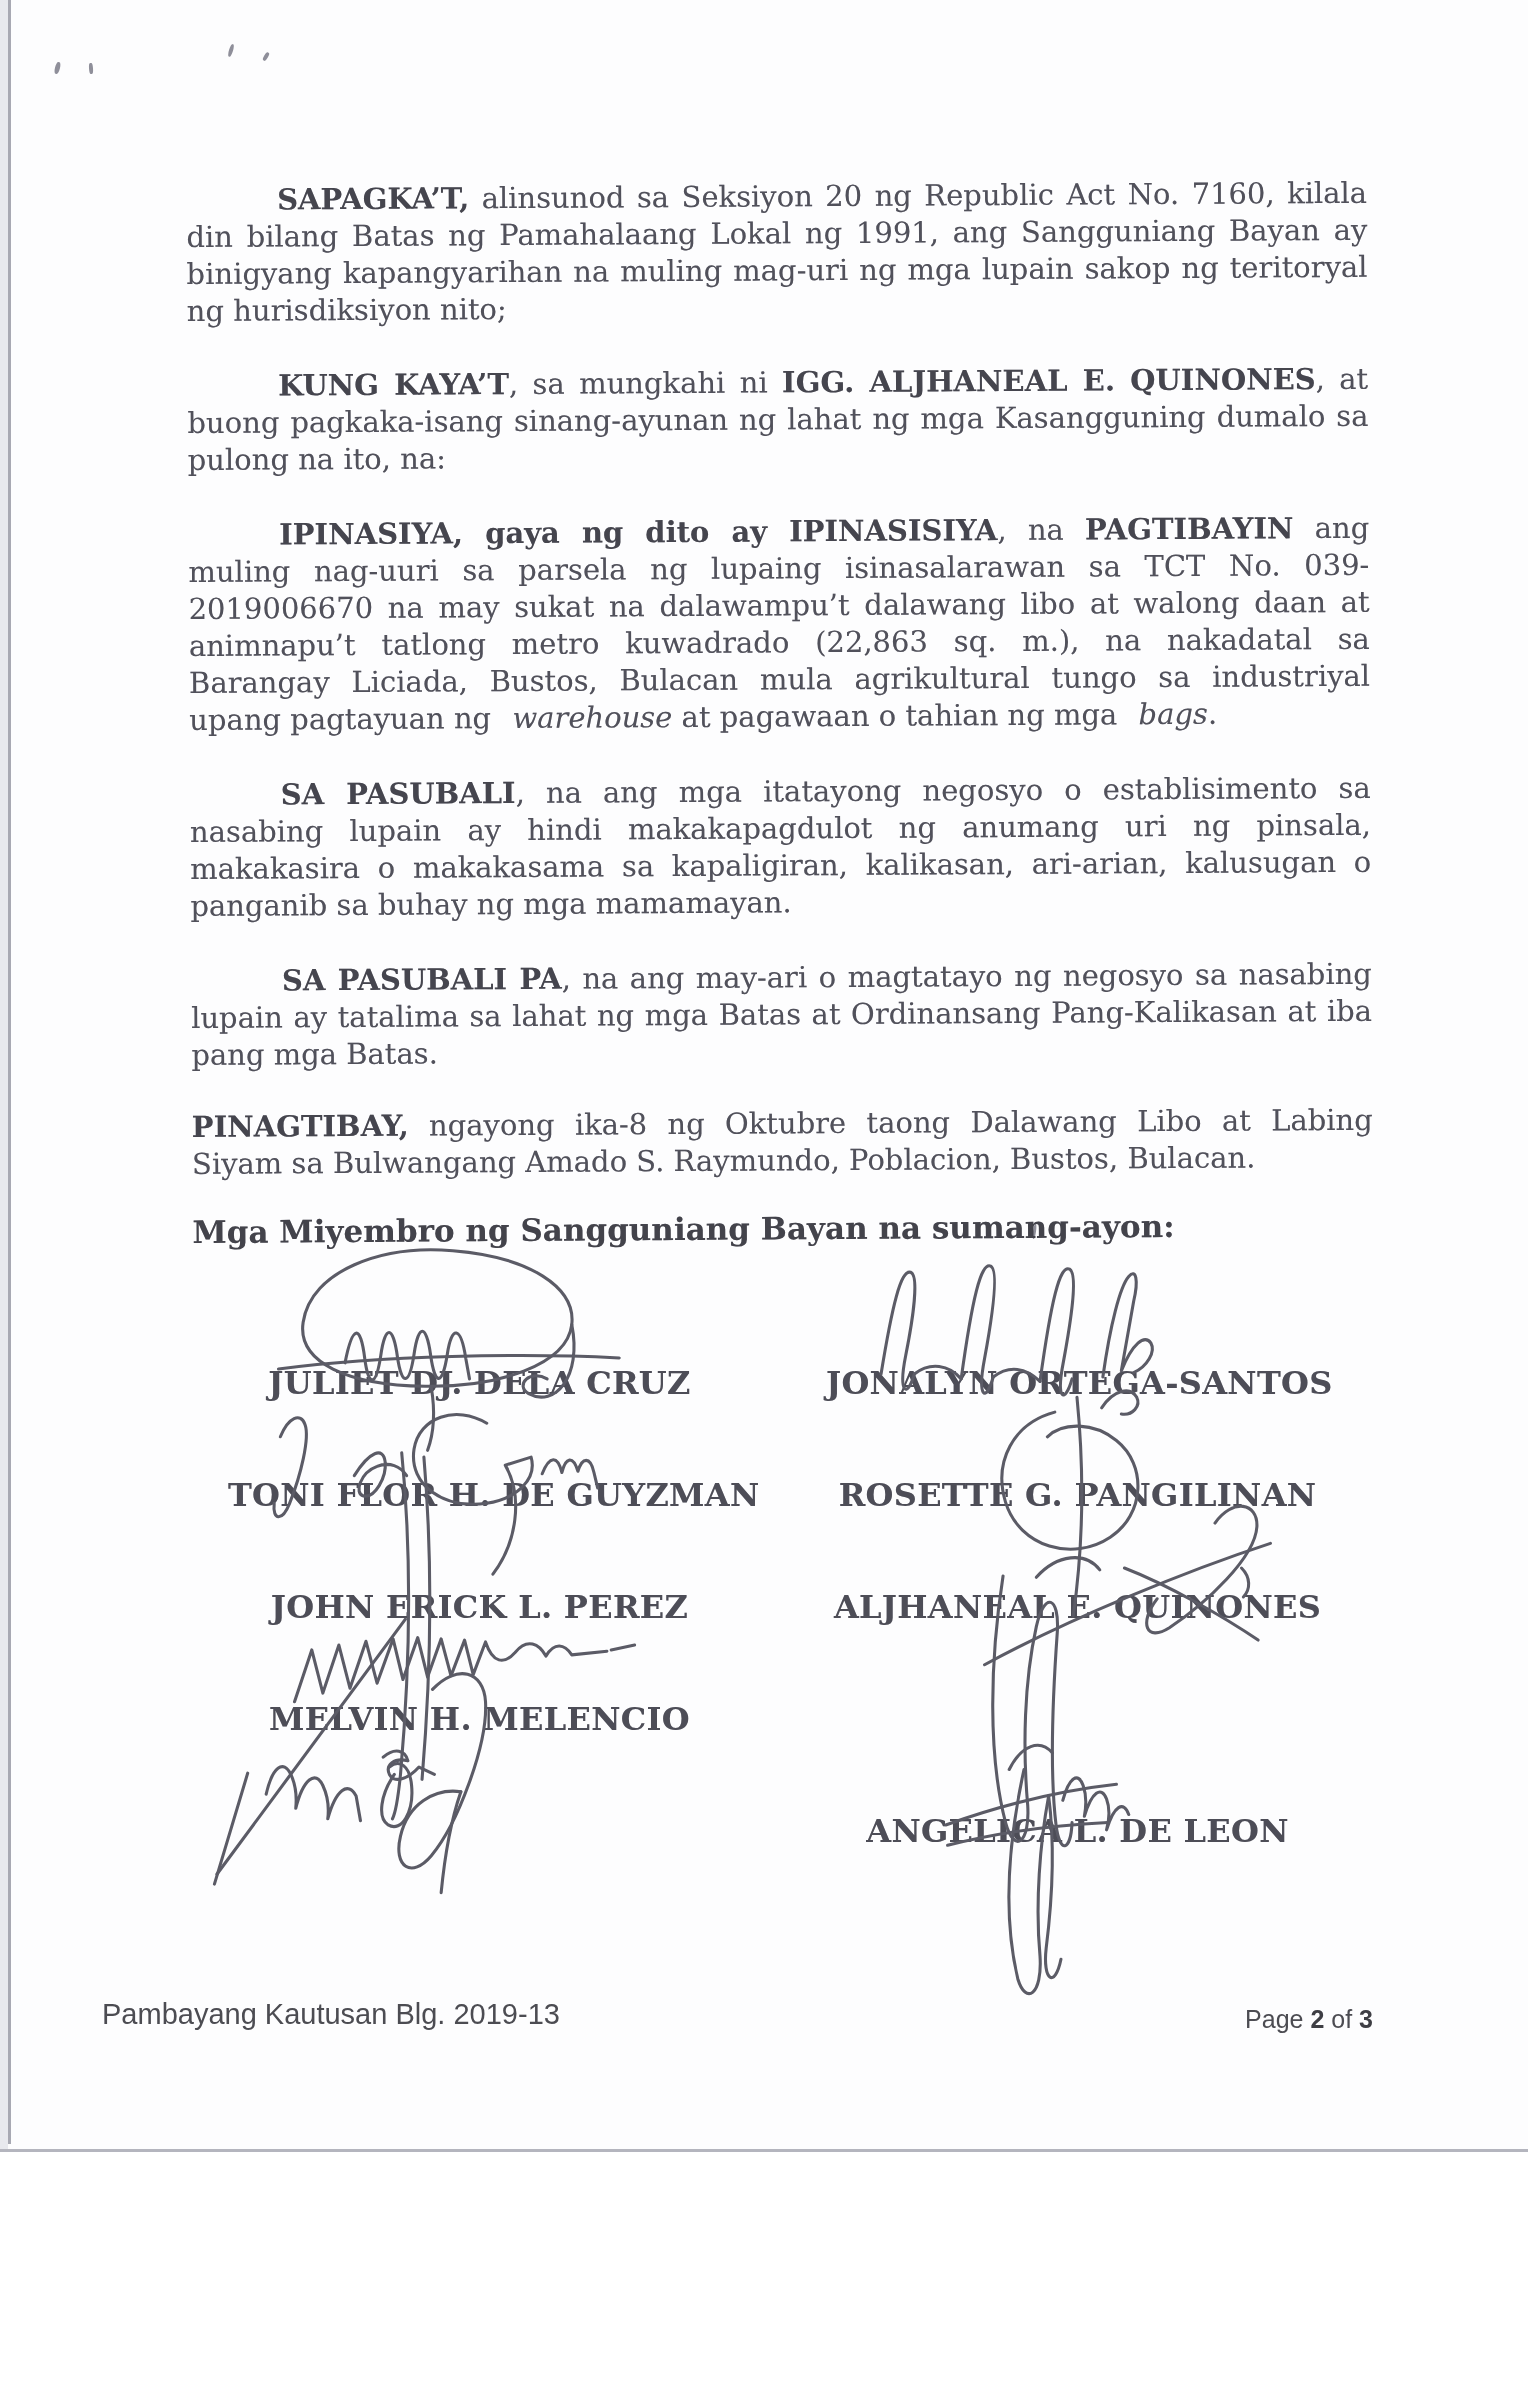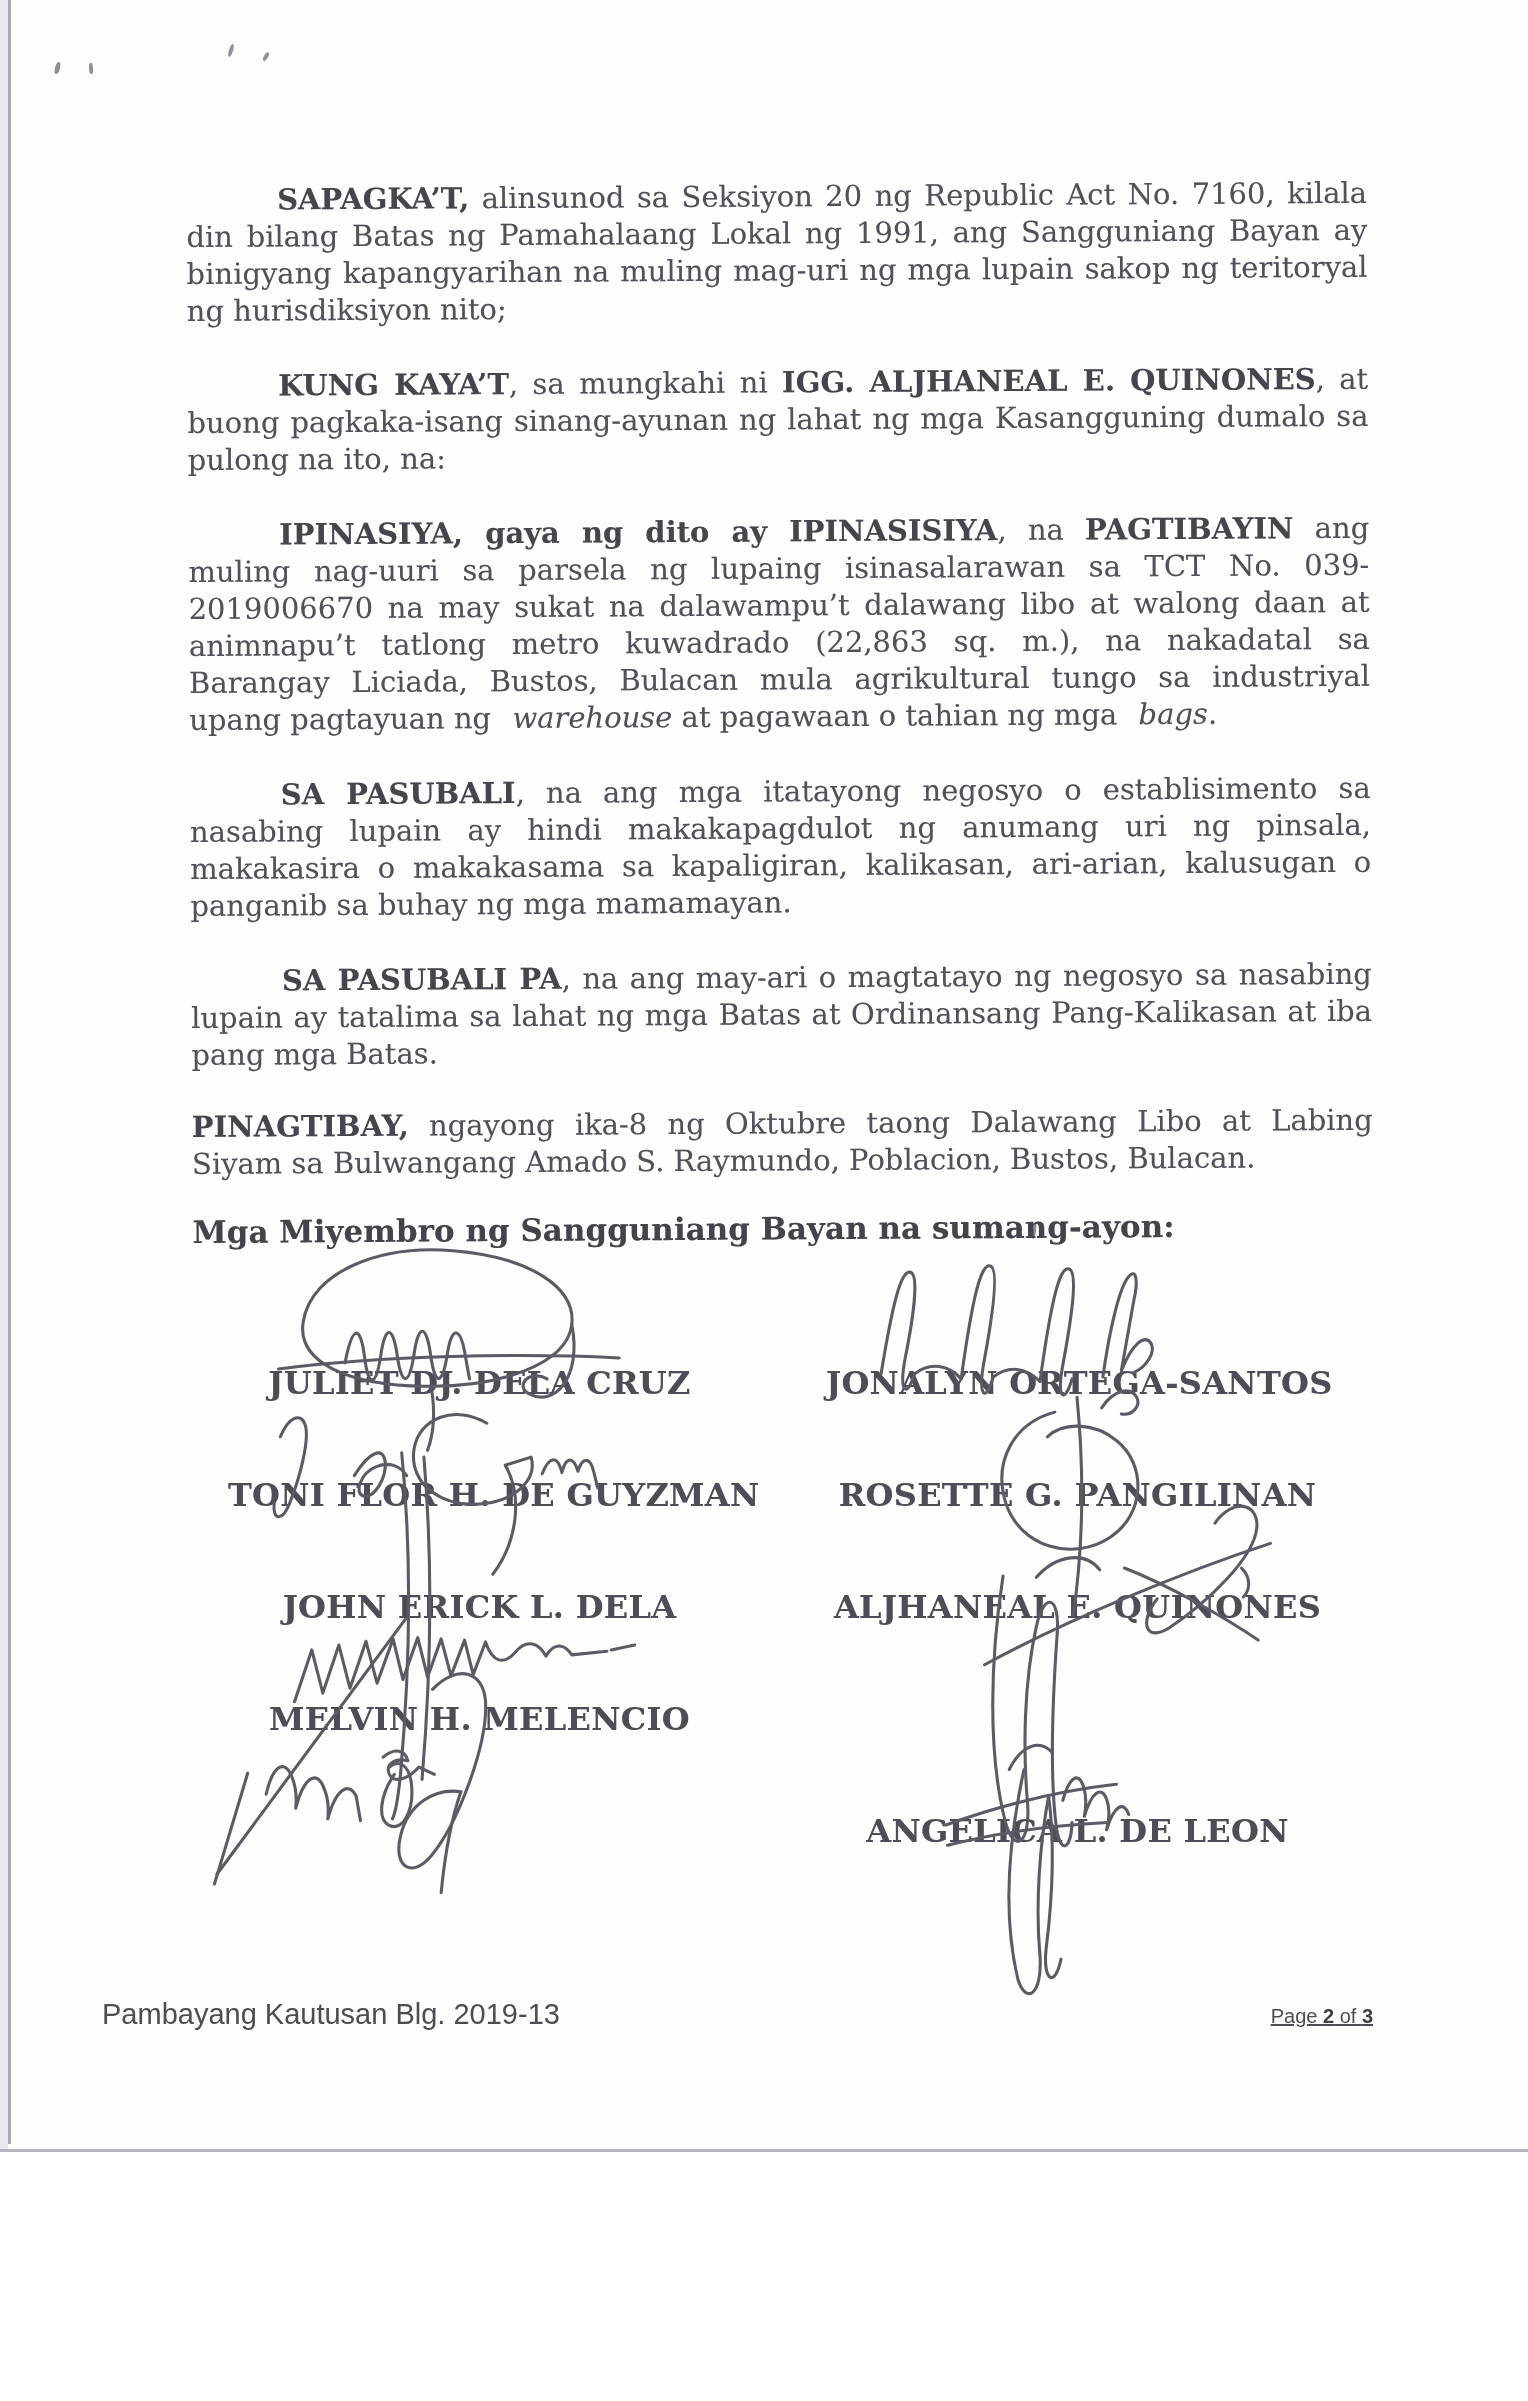--- a/index.html
+++ b/index.html
@@ -47,21 +47,21 @@
 
   
   .footer-left{
     position:absolute;left:102px;top:1998px;
     font-family:"Liberation Sans","DejaVu Sans",sans-serif;
     font-size:29px;color:#4c4c52;
   }
   .footer-right{
     position:absolute;left:1109px;top:2005px;width:264px;text-align:right;
     font-family:"Liberation Sans","DejaVu Sans",sans-serif;
-    font-size:20px;color:#4c4c52;text-decoration:underline;
+    font-size:25px;color:#4c4c52;
   }
   .fb{font-weight:bold;color:#3e3e44;}
 
   .sig-layer{position:absolute;left:0;top:0;pointer-events:none;}
   .sig-layer path{fill:none;stroke:#5b5b66;stroke-width:5;stroke-linecap:round;stroke-linejoin:round;}
 </style>
 </head>
 <body>
 
 <div class="scan-page"></div>
@@ -88,21 +88,21 @@
   <p class="members-heading">Mga Miyembro ng Sangguniang Bayan na sumang-ayon:</p>
 </div>
 
 <div class="names">
   <div class="name-cell col-left" style="top:1364px;">JULIET DJ. DELA CRUZ</div>
   <div class="name-cell col-right" style="top:1364px;">JONALYN ORTEGA-SANTOS</div>
 
   <div class="name-cell col-left" style="top:1476px;">TONI FLOR H. DE GUYZMAN</div>
   <div class="name-cell col-right" style="top:1476px;">ROSETTE G. PANGILINAN</div>
 
-  <div class="name-cell col-left" style="top:1588px;">JOHN ERICK L. DELA</div>
+  <div class="name-cell col-left" style="top:1588px;">JOHN ERICK L. PEREZ</div>
   <div class="name-cell col-right" style="top:1588px;">ALJHANEAL E. QUINONES</div>
 
   <div class="name-cell col-left" style="top:1700px;">MELVIN H. MELENCIO</div>
 
   <div class="name-cell col-right" style="top:1812px;">ANGELICA L. DE LEON</div>
 </div>
 
 <svg class="sig-layer" width="1528" height="2401" viewBox="0 0 2480 3897">
   <g>
     <path d="M 492 2146 C 505 2062 620 2020 735 2030 C 860 2040 935 2090 928 2150 C 920 2215 810 2252 690 2250 C 565 2248 482 2212 492 2146 Z"></path>

